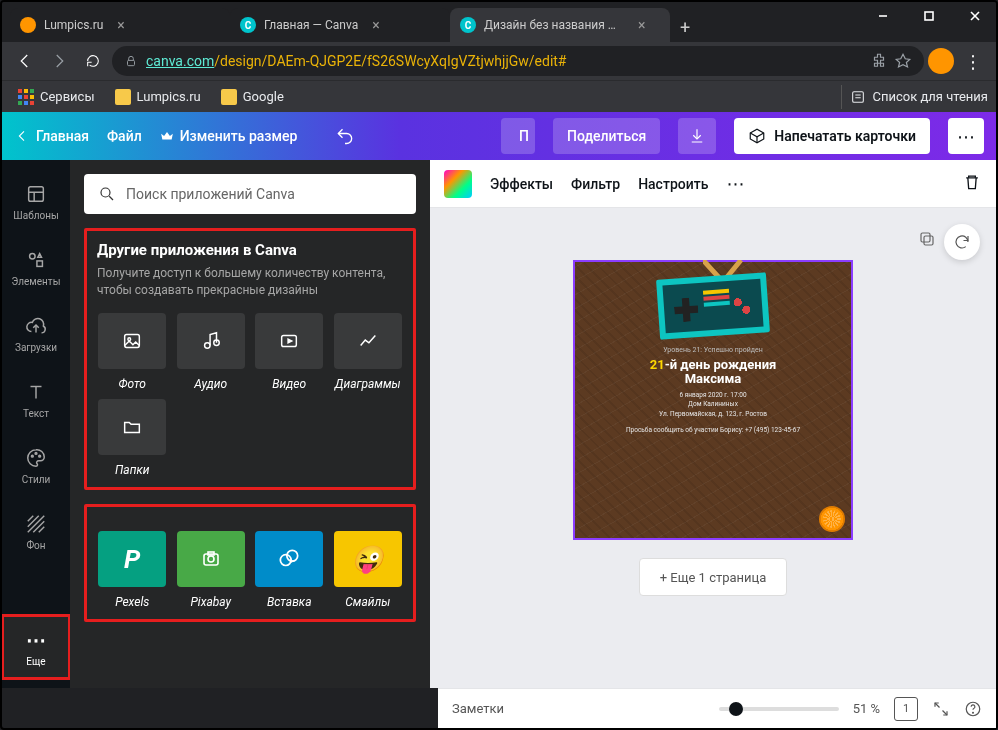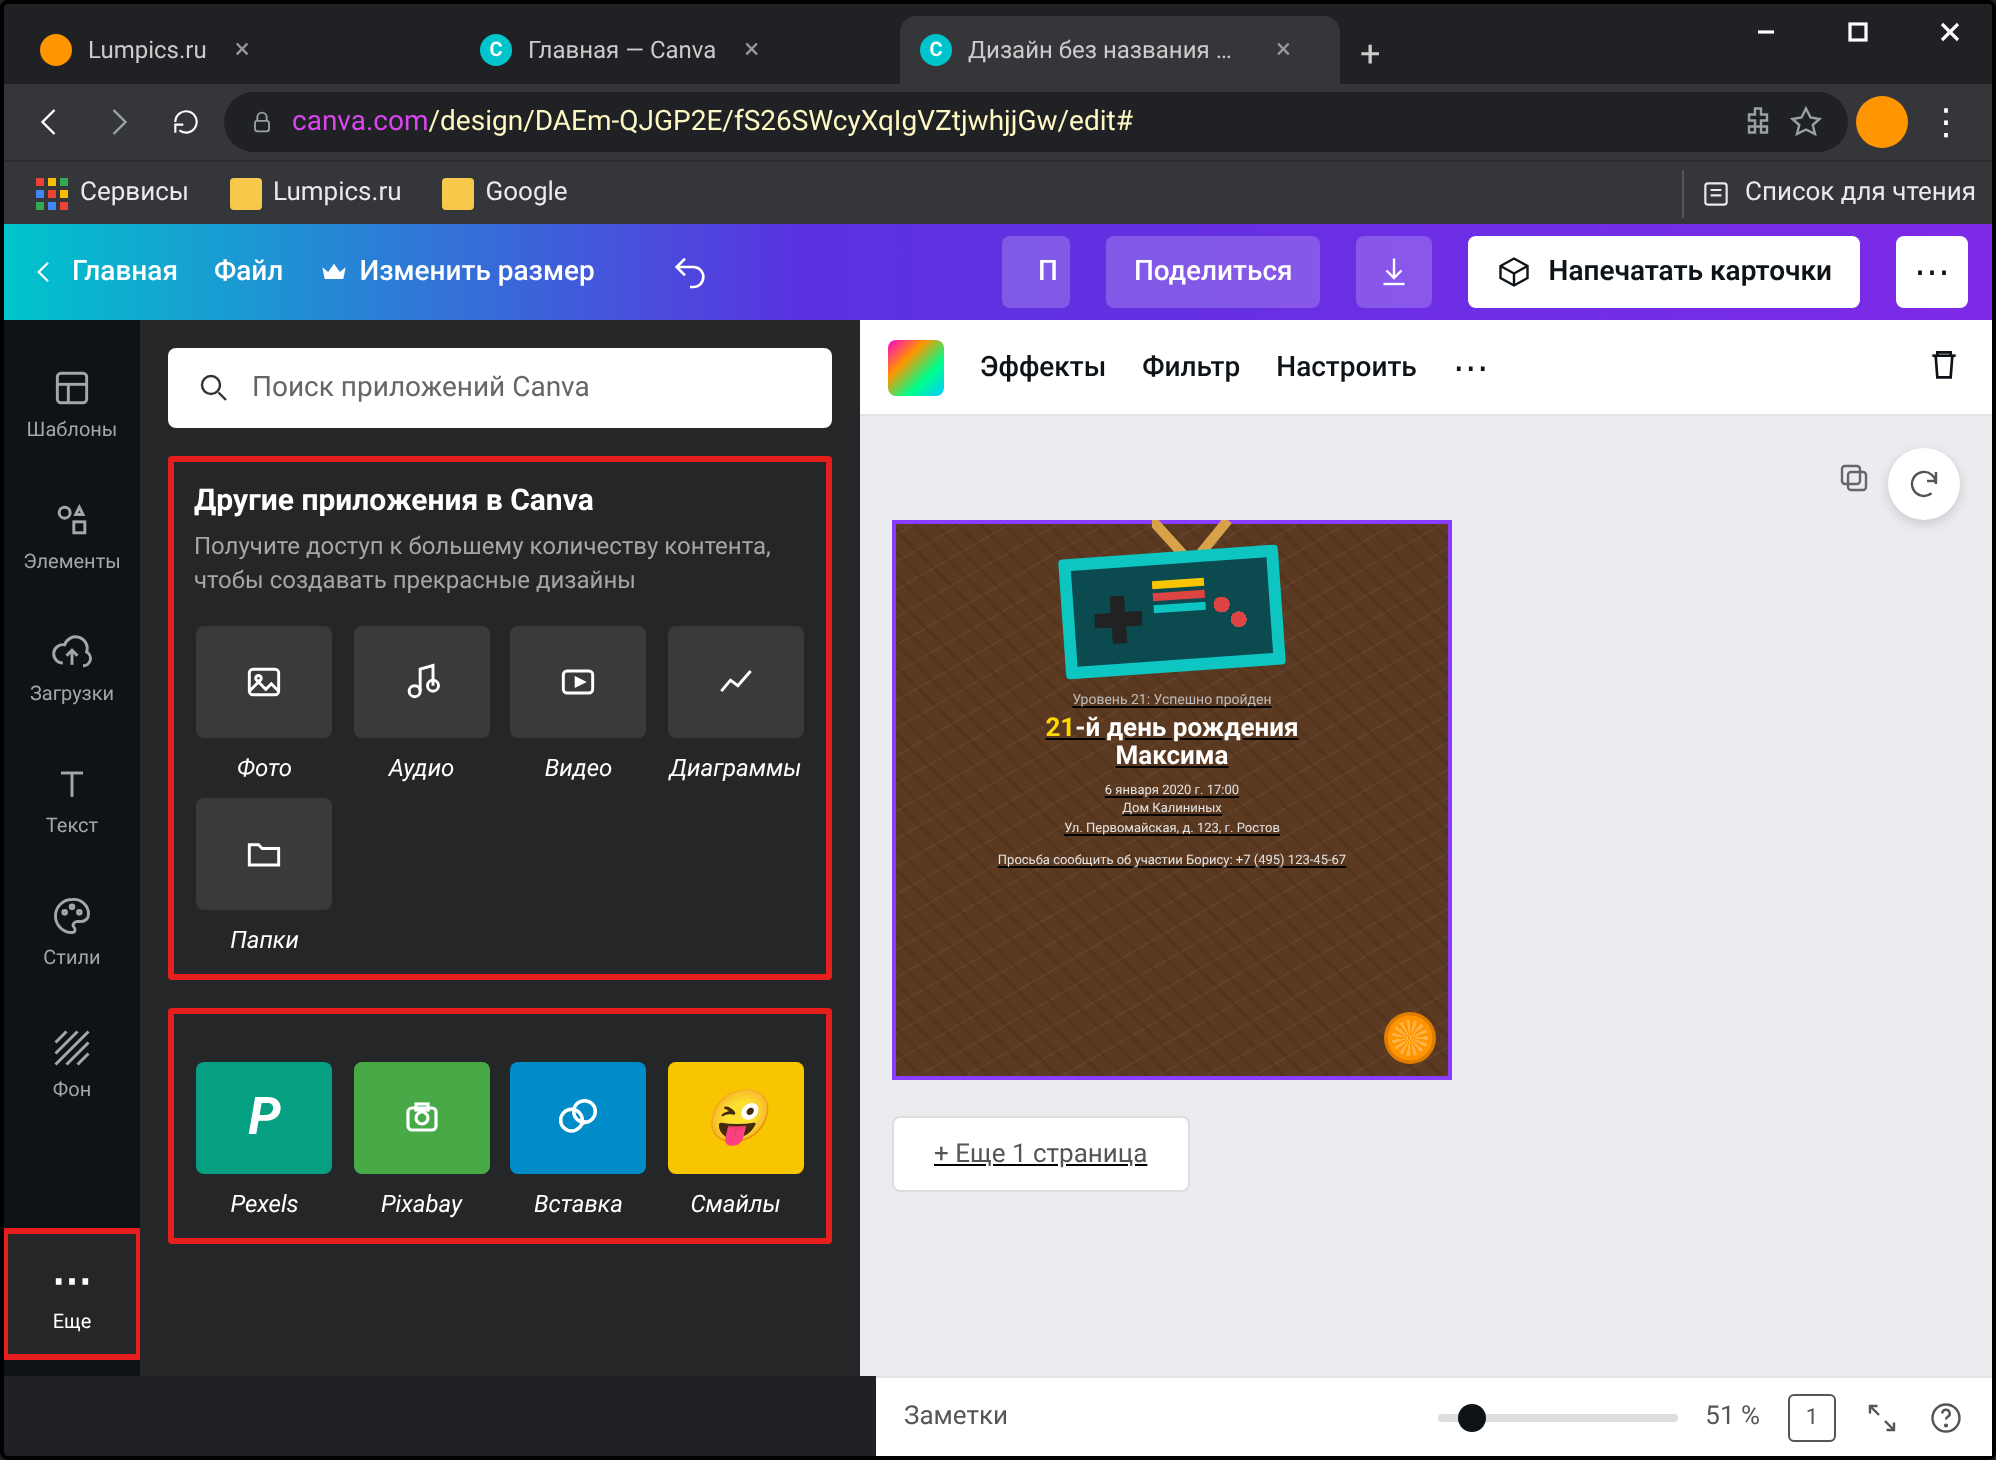--- a/index.html
+++ b/index.html
@@ -17,22 +17,22 @@
 .tab .favicon { width: 16px; height: 16px; border-radius: 50%; flex-shrink: 0; display: flex; align-items: center; justify-content: center; font-size: 10px; font-weight: bold; }
 .tab-title { white-space: nowrap; overflow: hidden; text-overflow: ellipsis; max-width: 140px; }
 .tab-close { color: #999; font-size: 14px; margin-left: 6px; }
 .newtab { color: #ccc; font-size: 18px; padding: 0 10px; height: 30px; display: flex; align-items: center; }
 
 
 .addressbar { height: 38px; background: #35363a; display: flex; align-items: center; padding: 0 8px; gap: 4px; }
 .nav-btn { width: 30px; height: 30px; display: flex; align-items: center; justify-content: center; color: #9aa0a6; border-radius: 50%; }
 .nav-btn.active { color: #fff; }
 .url-field { flex: 1; height: 30px; background: #202124; border-radius: 15px; display: flex; align-items: center; padding: 0 12px; gap: 8px; color: #9aa0a6; font-size: 14px; }
-.url-domain { color: #d946ef; }
-.url-path { color: #fef9c3; }
+.url-domain { color: #5eead4; text-decoration: underline; }
+.url-path { color: #eab308; }
 .url-actions { display: flex; gap: 6px; margin-left: auto; }
 .profile-avatar { width: 26px; height: 26px; border-radius: 50%; background: #ff9500; }
 
 
 .bookmarks { height: 32px; background: #35363a; border-top: 1px solid #2a2b2e; display: flex; align-items: center; padding: 0 8px; gap: 4px; font-size: 13px; color: #e8eaed; }
 .bookmark { display: flex; align-items: center; gap: 6px; padding: 4px 8px; border-radius: 4px; }
 .bk-icon { width: 16px; height: 16px; }
 .bookmarks-right { margin-left: auto; display: flex; align-items: center; gap: 6px; border-left: 1px solid #555; height: 24px; padding-left: 8px; }
 
 
@@ -71,21 +71,21 @@
 .app-tile.blue { background: #008cc9; }
 .app-tile.yellow { background: #f7c600; }
 .app-label { color: #fff; font-size: 12px; }
 .handle { position: absolute; right: -14px; top: 50%; transform: translateY(-50%); width: 14px; height: 56px; background: #252627; border-radius: 0 8px 8px 0; display: flex; align-items: center; justify-content: center; color: #fff; font-size: 10px; }
 
 
 .canvas-area { flex: 1; background: #ebecf0; display: flex; flex-direction: column; position: relative; }
 .canvas-toolbar { height: 48px; background: #fff; border-bottom: 1px solid #e4e5e8; display: flex; align-items: center; padding: 0 14px; gap: 18px; font-size: 14px; color: #0e1318; font-weight: 500; }
 .ct-rainbow { width: 28px; height: 28px; border-radius: 4px; background: linear-gradient(135deg, #ff00cc, #ff9500, #00ff88, #00ccff); }
 .ct-trash { margin-left: auto; }
-.canvas-viewport { flex: 1; display: flex; flex-direction: column; align-items: flex-start; padding: 16px; overflow: auto; text-decoration: underline; }
+.canvas-viewport { flex: 1; display: flex; flex-direction: column; align-items: center; padding: 16px; overflow: auto; }
 .canvas-actions { align-self: flex-end; display: flex; gap: 8px; margin-bottom: 6px; }
 .ca-btn { width: 30px; height: 30px; display: flex; align-items: center; justify-content: center; color: #666; }
 .design-frame { width: 280px; height: 280px; border: 2px solid #8b3dff; position: relative; }
 .design { width: 100%; height: 100%; background: #5c3a21; background-image: repeating-linear-gradient(45deg, rgba(0,0,0,0.08) 0 2px, transparent 2px 8px), repeating-linear-gradient(-30deg, rgba(255,255,255,0.04) 0 1px, transparent 1px 12px); display: flex; flex-direction: column; align-items: center; color: #fff; font-size: 8px; text-align: center; padding: 8px; }
 .controller { width: 110px; height: 60px; background: #0b4a4f; border: 6px solid #0dc5c1; border-radius: 2px; margin: 6px 0; position: relative; transform: rotate(-4deg); }
 .controller::before { content: ""; position: absolute; left: 10px; top: 14px; width: 24px; height: 24px; background: #222; clip-path: polygon(35% 0, 65% 0, 65% 35%, 100% 35%, 100% 65%, 65% 65%, 65% 100%, 35% 100%, 35% 65%, 0 65%, 0 35%, 35% 35%); }
 .controller::after { content: ""; position: absolute; right: 10px; top: 16px; width: 20px; height: 20px; background: radial-gradient(circle at 30% 30%, #d44 4px, transparent 4px), radial-gradient(circle at 70% 70%, #d44 4px, transparent 4px); }
 .ctrl-stripes { position: absolute; left: 40px; top: 8px; width: 26px; height: 4px; background: #f7c600; box-shadow: 0 6px 0 #d44, 0 12px 0 #0dc5c1; }
 .design-level { color: #bdbdbd; font-size: 7px; margin-top: 4px; }
 .design-title { color: #ffd800; font-weight: 700; font-size: 13px; line-height: 1.1; margin: 4px 0; }

